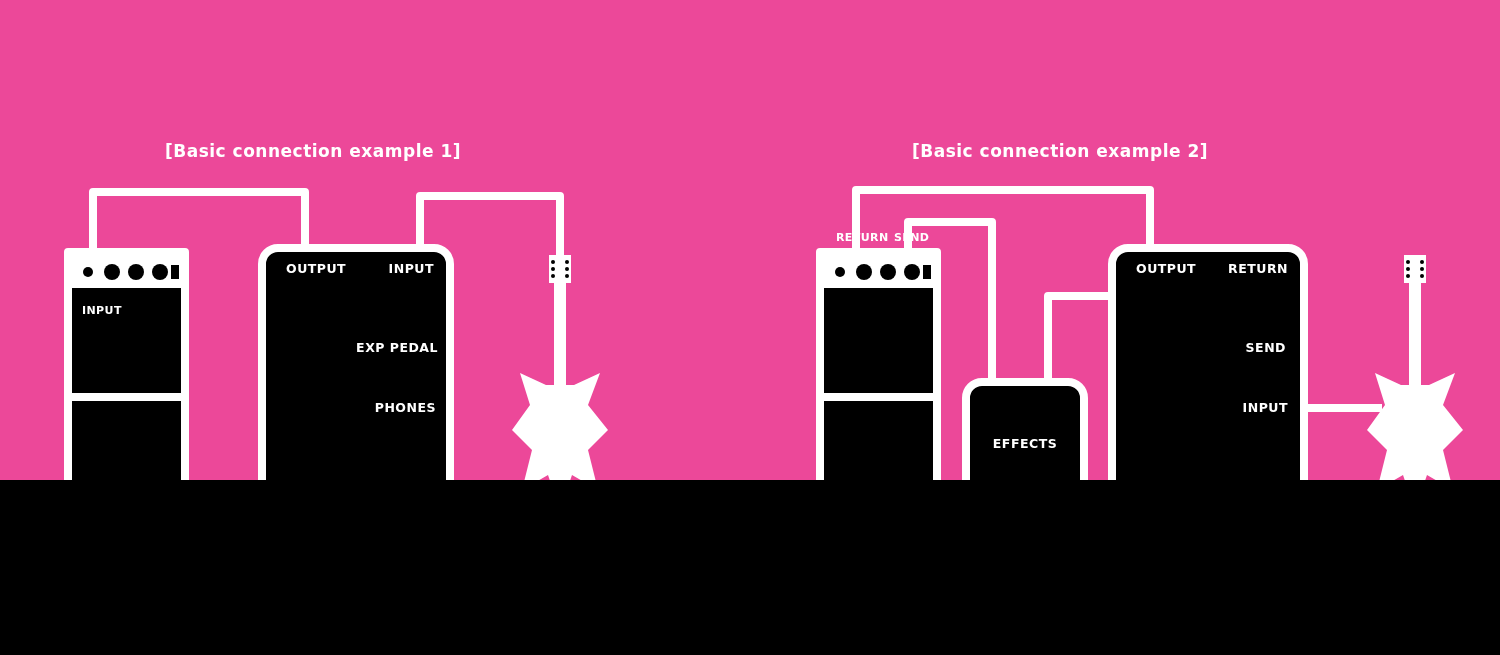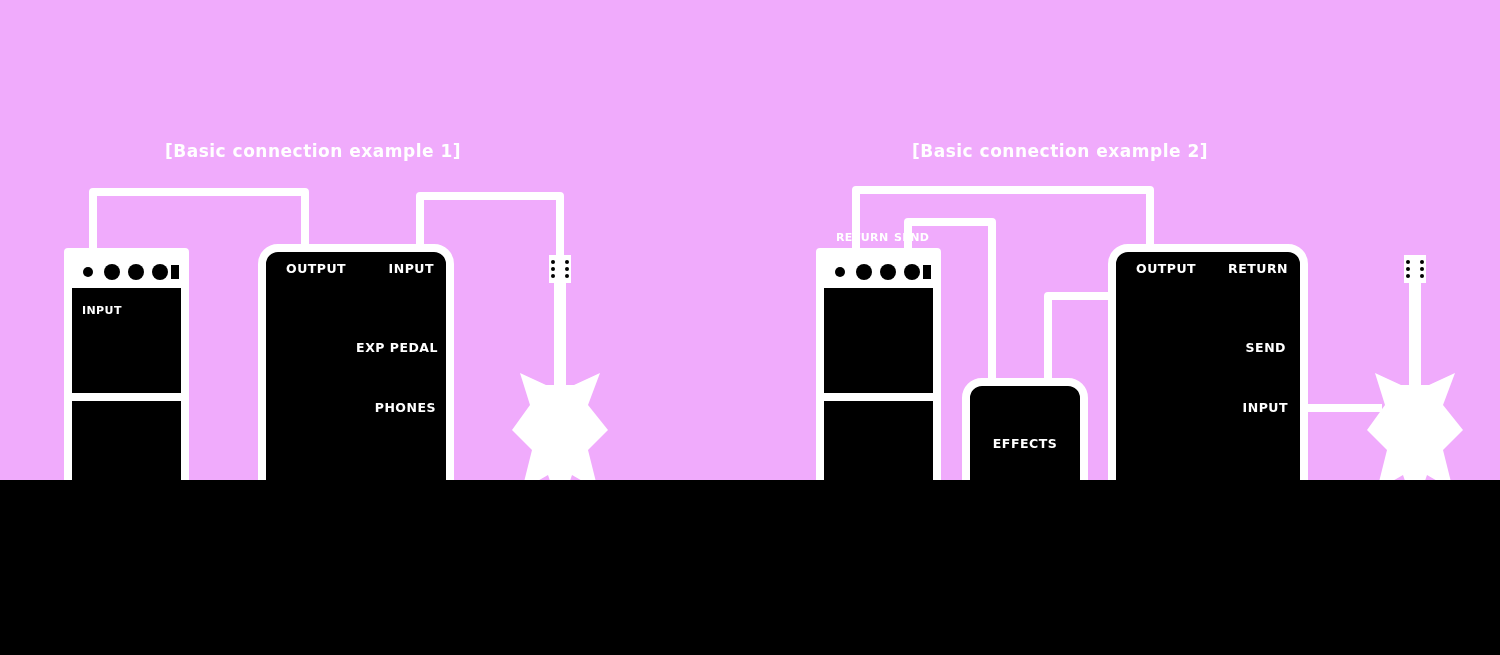--- a/index.html
+++ b/index.html
@@ -4,21 +4,21 @@
 <style>
   html, body {
     margin: 0;
     padding: 0;
     background: #000000;
   }
   .stage {
     position: relative;
     width: 1500px;
     height: 480px;
-    background: #f0abfc;
+    background: #ec4899;
     overflow: hidden;
     font-family: "DejaVu Sans", sans-serif;
   }
   svg text {
     font-family: "DejaVu Sans", sans-serif;
     font-weight: bold;
     fill: #ffffff;
   }
   .title-text { font-size: 17px; letter-spacing: 0.5px; }
   .jack-label { font-size: 12.5px; letter-spacing: 0.5px; }

